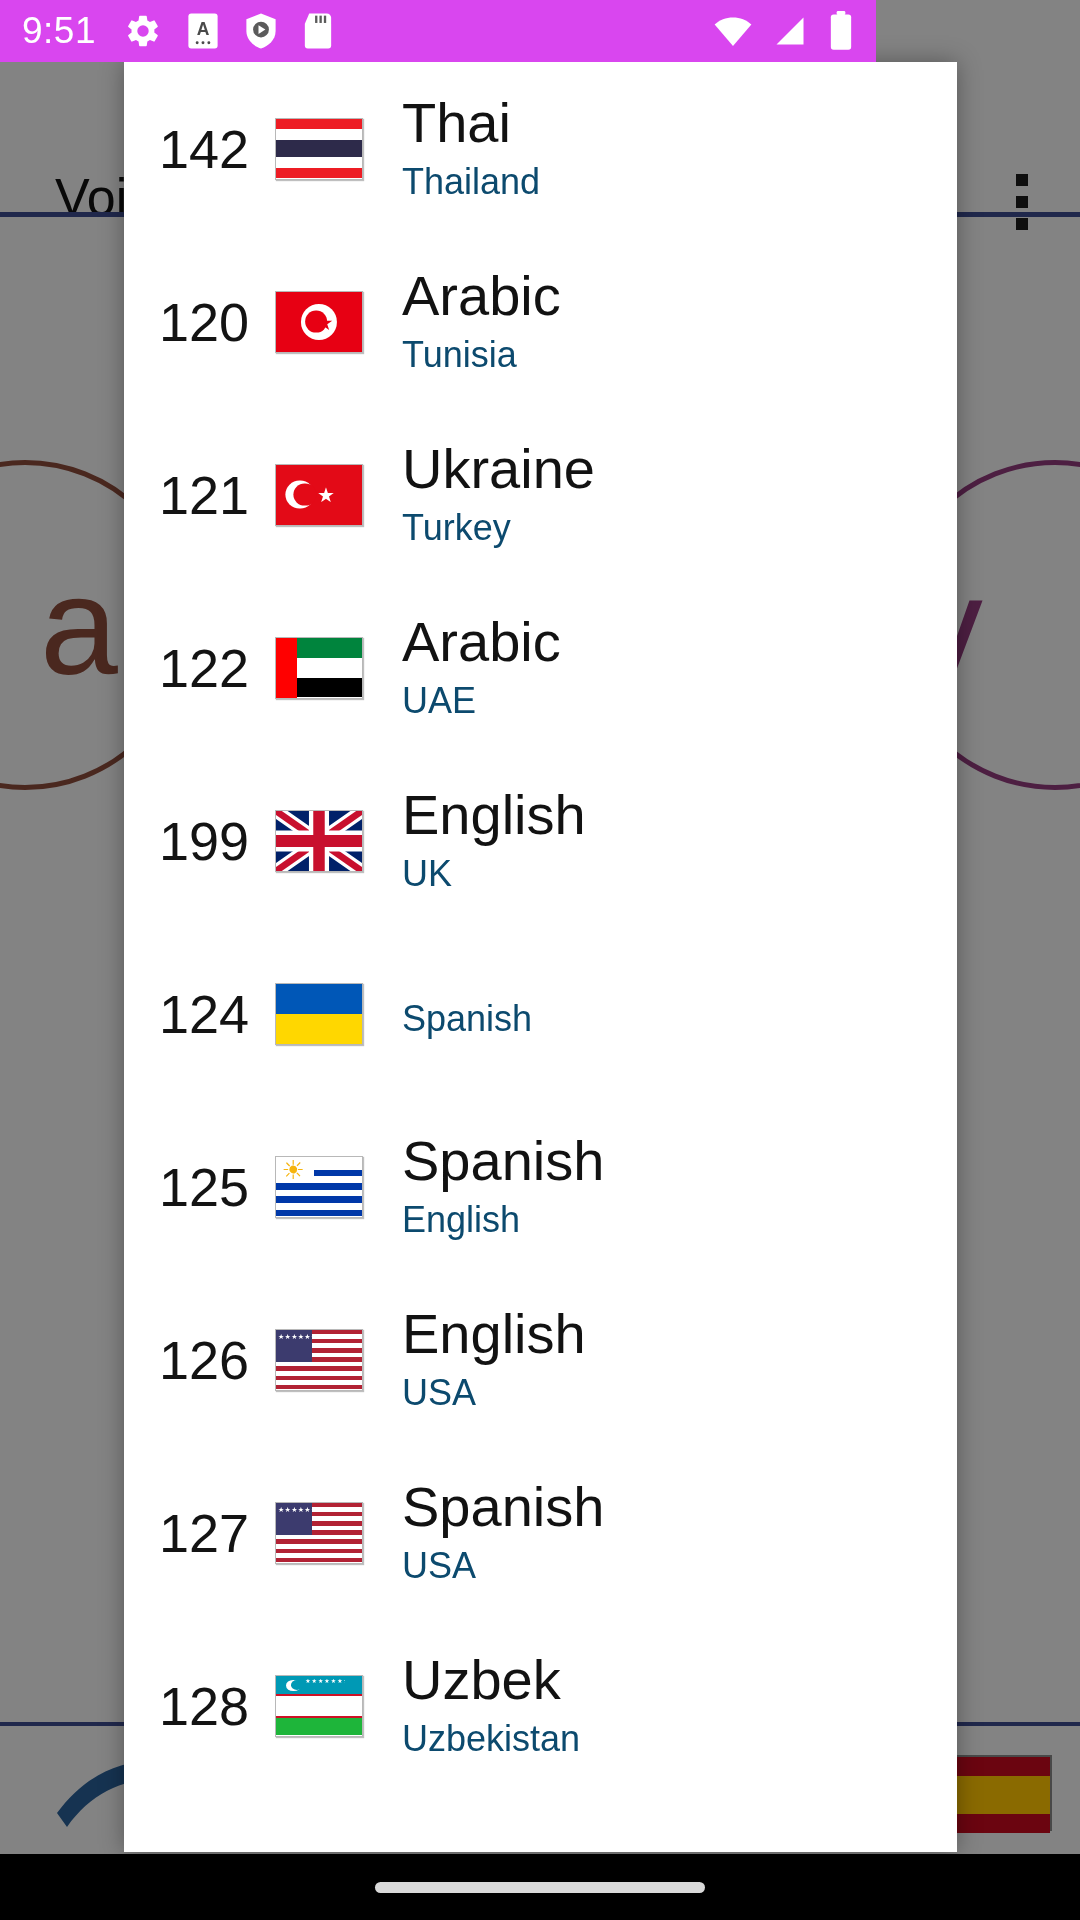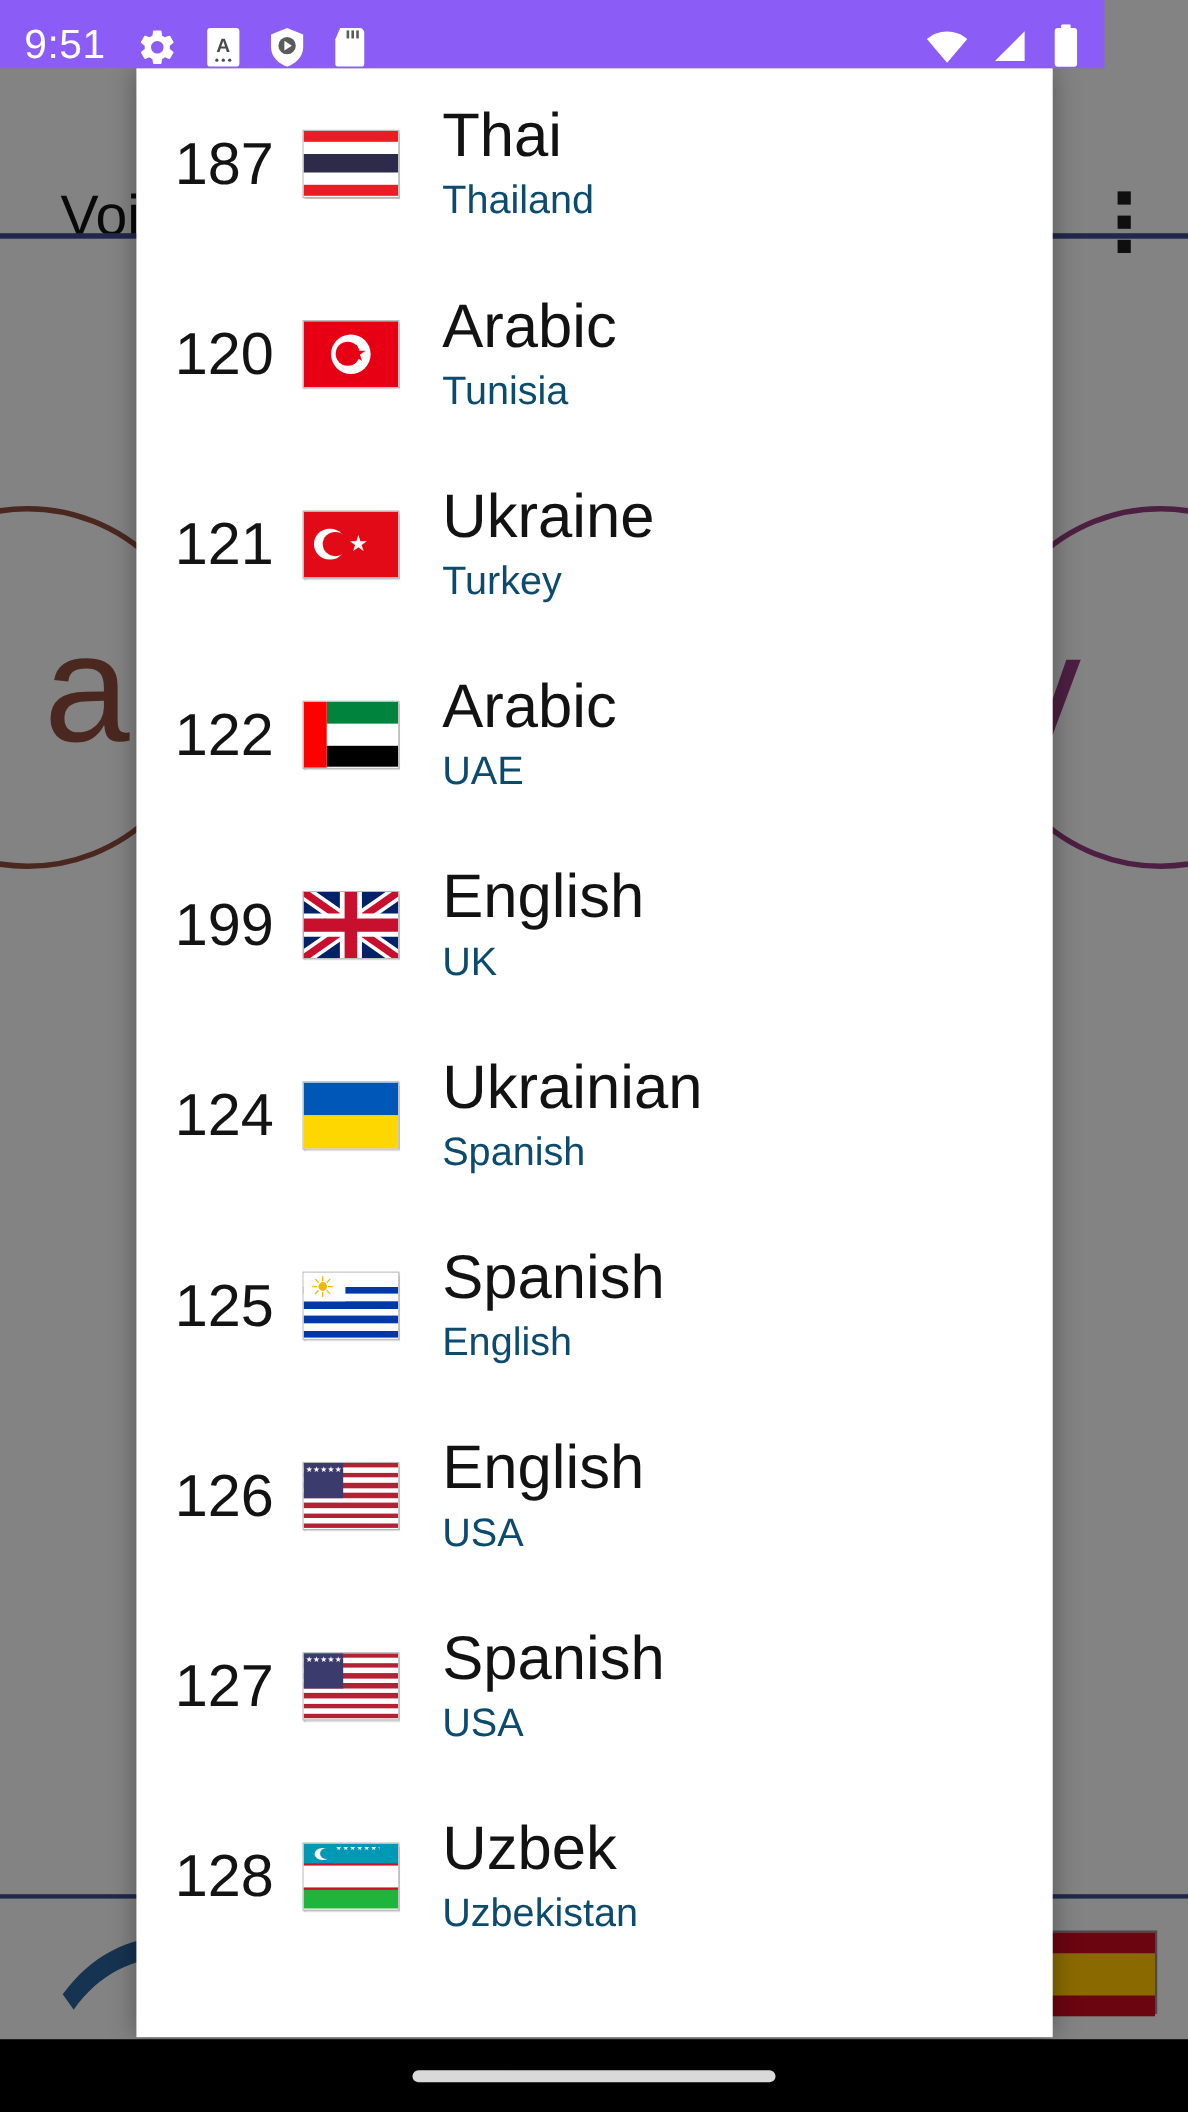--- a/index.html
+++ b/index.html
@@ -109,25 +109,25 @@
     width:120px; height:76px;
     border:2px solid #888;
   }
   .bg-flag-es .s1,.bg-flag-es .s3 { height:19px; background:#c60b1e; }
   .bg-flag-es .s2 { height:38px; background:#ffc400; }
 
   
   #status-bar {
     position:absolute;
     left:0; top:0;
-    width:1004px; height:62px;
-    background:#8b5cf6;
+    width:876px; height:62px;
+    background:#d946ef;
     z-index:40;
     display:flex;
-    align-items:flex-end;
+    align-items:center;
     padding:0 22px;
   }
   .sb-time {
     color:#fff;
     font-size:37px;
     letter-spacing:0.5px;
     margin-right:28px;
   }
   .sb-left-icons { display:flex; align-items:center; gap:24px; }
   .sb-spacer { flex:1; }
@@ -398,21 +398,21 @@
         <rect x="5.2" y="0" width="5.6" height="2.6" rx="0.8"></rect>
         <rect x="1.4" y="2.2" width="13.2" height="23" rx="1.8"></rect>
       </svg>
     </span>
   </div>
 </div>
 
 <div id="language-dialog">
   <div id="language-list">
       <div class="lang-row">
-        <div class="lang-index">187</div>
+        <div class="lang-index">142</div>
         <div class="lang-flag">
           <div class="fg f-th">
             <div class="stripe a"></div>
             <div class="stripe b"></div>
             <div class="stripe c"></div>
             <div class="stripe d"></div>
             <div class="stripe e"></div>
           </div>
         </div>
         <div class="lang-text">
@@ -484,21 +484,20 @@
       </div>
       <div class="lang-row">
         <div class="lang-index">124</div>
         <div class="lang-flag">
           <div class="fg f-ua">
             <div class="t"></div>
             <div class="b"></div>
           </div>
         </div>
         <div class="lang-text">
-          <div class="lang-name">Ukrainian</div>
           <div class="lang-country">Spanish</div>
         </div>
       </div>
       <div class="lang-row">
         <div class="lang-index">125</div>
         <div class="lang-flag">
           <div class="fg f-uy">
             <div class="st s1"></div>
             <div class="st s2"></div>
             <div class="st s3"></div>

